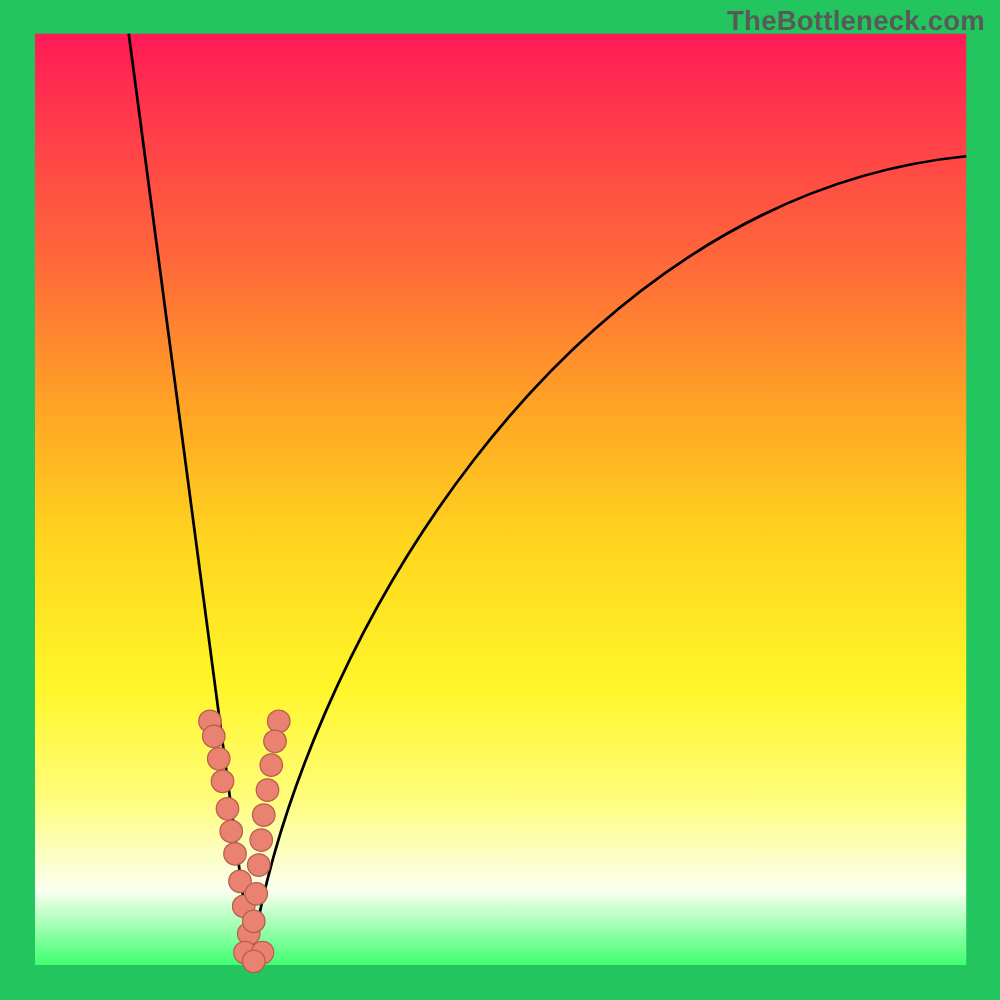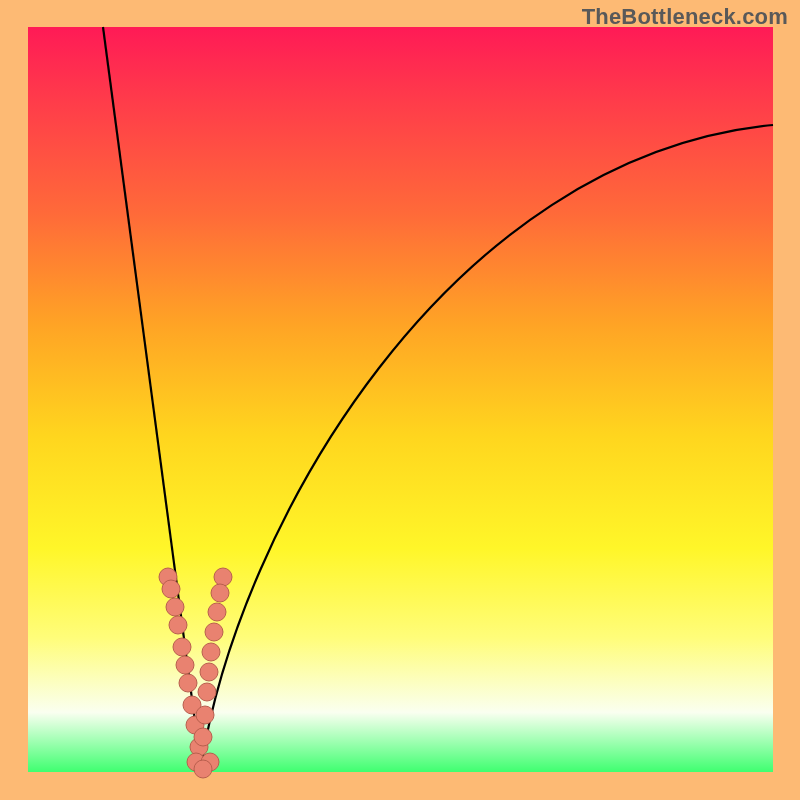--- a/index.html
+++ b/index.html
@@ -1,20 +1,20 @@
 <!DOCTYPE html>
 <html><head>
 <meta charset="utf-8">
 <style>
   * { margin: 0; padding: 0; box-sizing: border-box; }
   html, body { width: 800px; height: 800px; overflow: hidden; }
   .frame {
     width: 800px;
     height: 800px;
-    background: #fdba74;
+    background: #22c55e;
     position: relative;
   }
   .plot-area {
     position: absolute;
     left: 28px;
     top: 27px;
     width: 745px;
     height: 745px;
     background: linear-gradient(to bottom,
       #ff1a56 0%,

